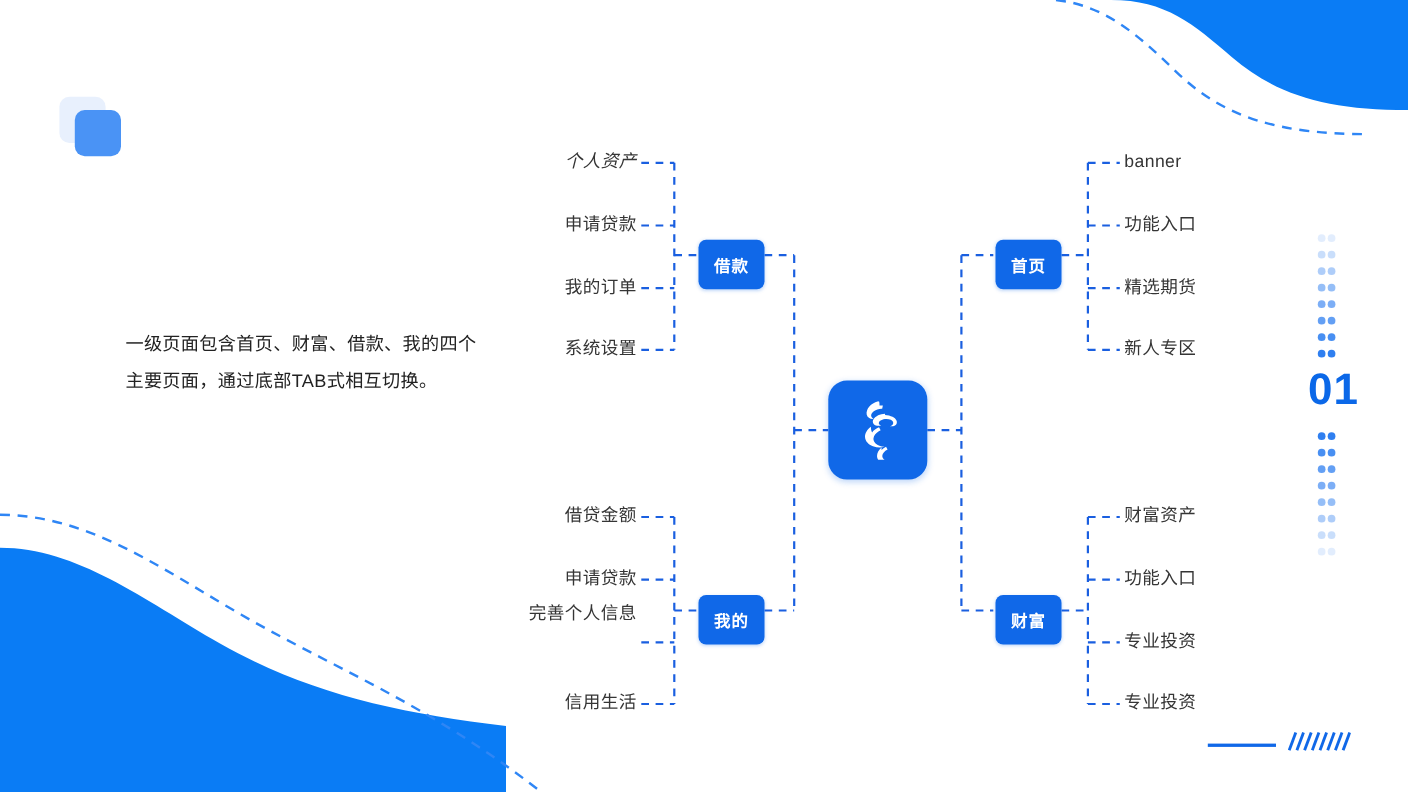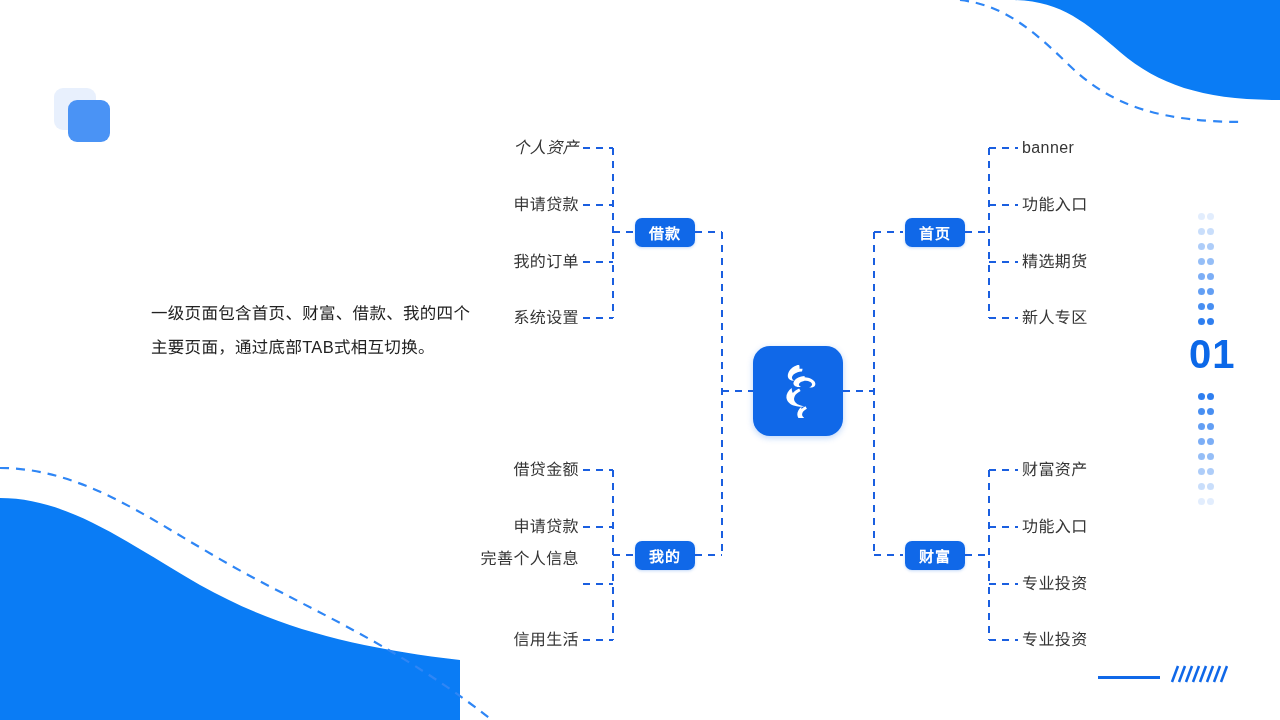--- a/index.html
+++ b/index.html
@@ -81,21 +81,20 @@
   
   .desc {
     position: absolute;
     left: 114px;
     top: 296px;
     width: 320px;
     font-size: 16.5px;
     line-height: 34px;
     color: #222222;
     letter-spacing: 0.3px;
-    margin-left: 37px;
   }
 
   
   .map-svg {
     position: absolute;
     left: 0; top: 0;
     width: 1280px; height: 720px;
   }
 
   .node {
@@ -103,21 +102,21 @@
     background: #1068e8;
     color: #ffffff;
     border-radius: 7px;
     font-size: 15px;
     font-weight: bold;
     letter-spacing: 1px;
     display: flex;
     align-items: center;
     justify-content: center;
     width: 60px;
-    height: 29px;
+    height: 45px;
     box-shadow: 0 1px 3px rgba(16,104,232,0.25);
   }
 
   .leaf {
     position: absolute;
     font-size: 16px;
     color: #353535;
     white-space: nowrap;
     line-height: 20px;
     letter-spacing: 0.4px;

